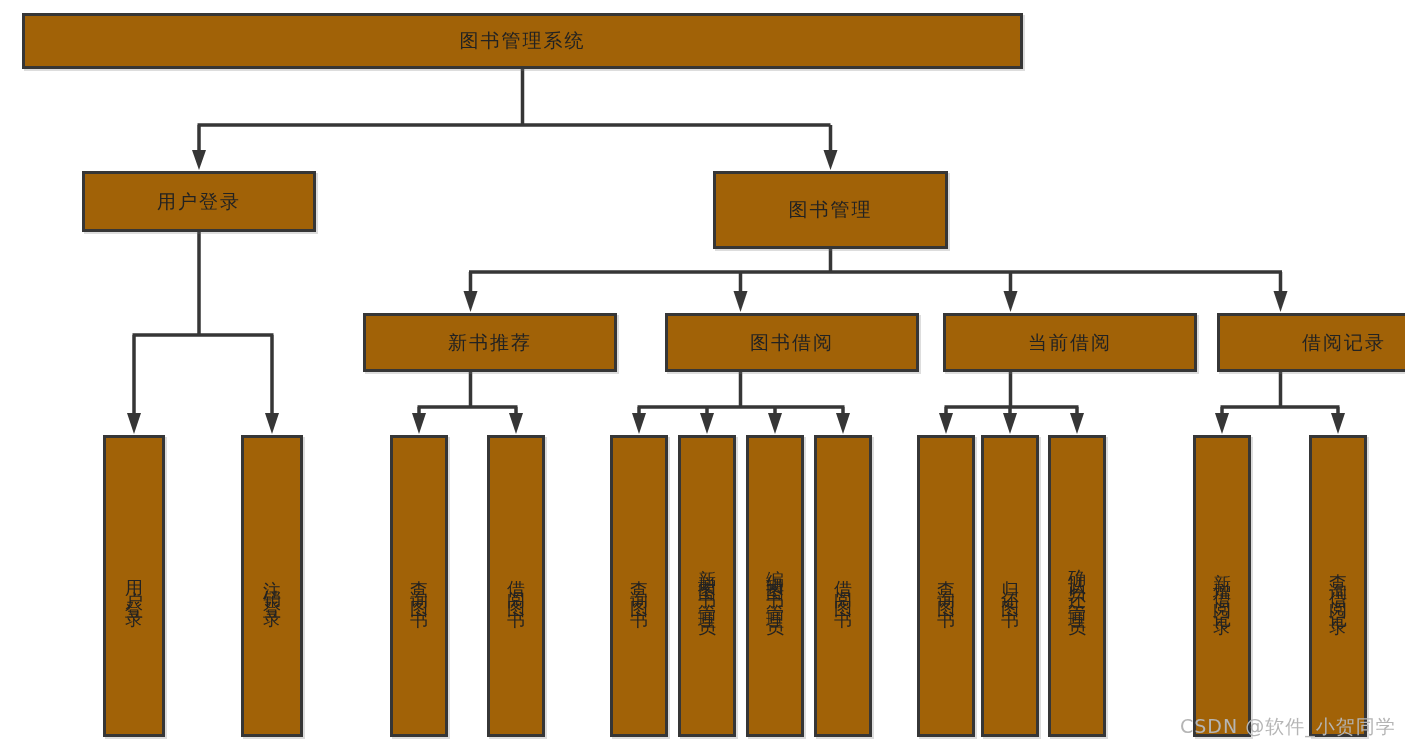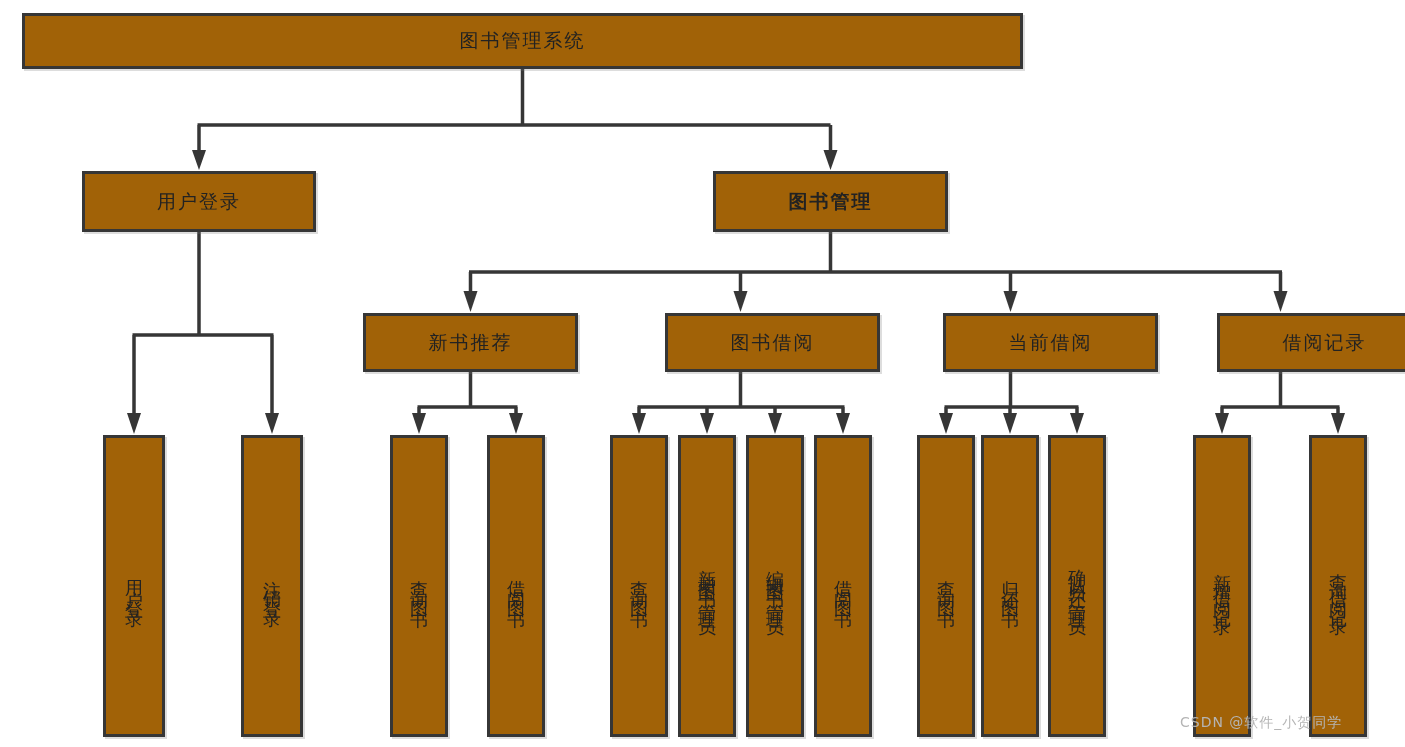--- a/index.html
+++ b/index.html
@@ -35,22 +35,22 @@
     z-index: 2;
     box-shadow: 2px 2px 0 rgba(120,120,120,0.25);
   }
   .h-node {
     font-size: 19px;
     letter-spacing: 2px;
     white-space: nowrap;
   }
   .root-node   { left: 22px;  top: 13px;  width: 1001px; height: 56px; }
   .l2-a        { left: 82px;  top: 171px; width: 234px;  height: 61px; }
-  .l2-b        { left: 713px; top: 171px; width: 235px;  height: 61px; font-weight: bold; }
-  .l3          { top: 313px;  width: 215px; height: 59px; }
+  .l2-b        { left: 713px; top: 171px; width: 235px;  height: 78px; }
+  .l3          { top: 313px;  width: 254px; height: 59px; }
   .l3-a { left: 363px; }
   .l3-b { left: 633px; margin-left: 32px; }
   .l3-c { left: 943px; }
   .l3-d { left: 1217px; }
   .leaf {
     top: 435px;
     height: 302px;
     width: 58px;
     writing-mode: vertical-rl;
     font-size: 18px;
@@ -69,21 +69,21 @@
   .leaf-9  { left: 917px; }
   .leaf-10 { left: 981px; }
   .leaf-11 { left: 1048px; letter-spacing: 7px; }
   .leaf-12 { left: 1193px; letter-spacing: 9px; }
   .leaf-13 { left: 1309px; letter-spacing: 9px; }
   .watermark {
     position: absolute;
     left: 1180px;
     top: 714px;
     z-index: 3;
-    font-size: 14px;
+    font-size: 19px;
     color: #b5b5b5;
     white-space: nowrap;
     letter-spacing: 1px;
   }
 </style>
 </head>
 <body>
 
 <div class="canvas">
 

